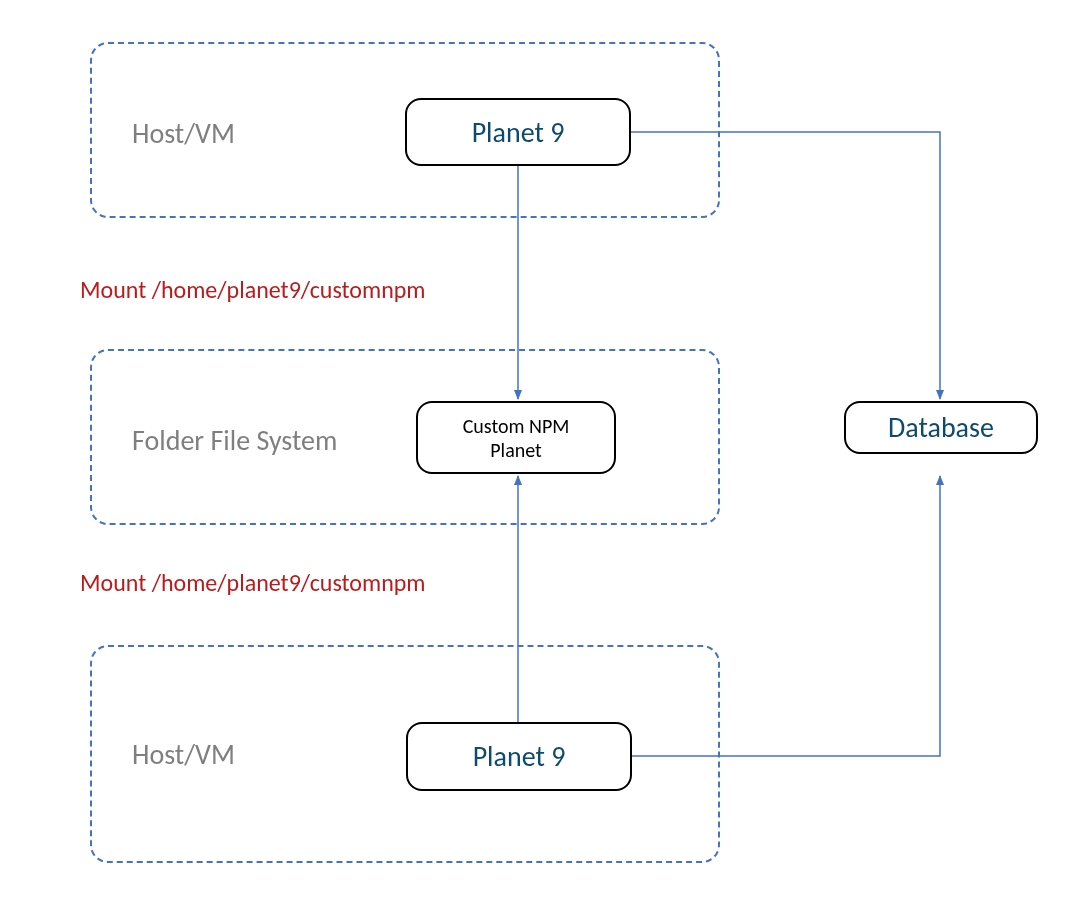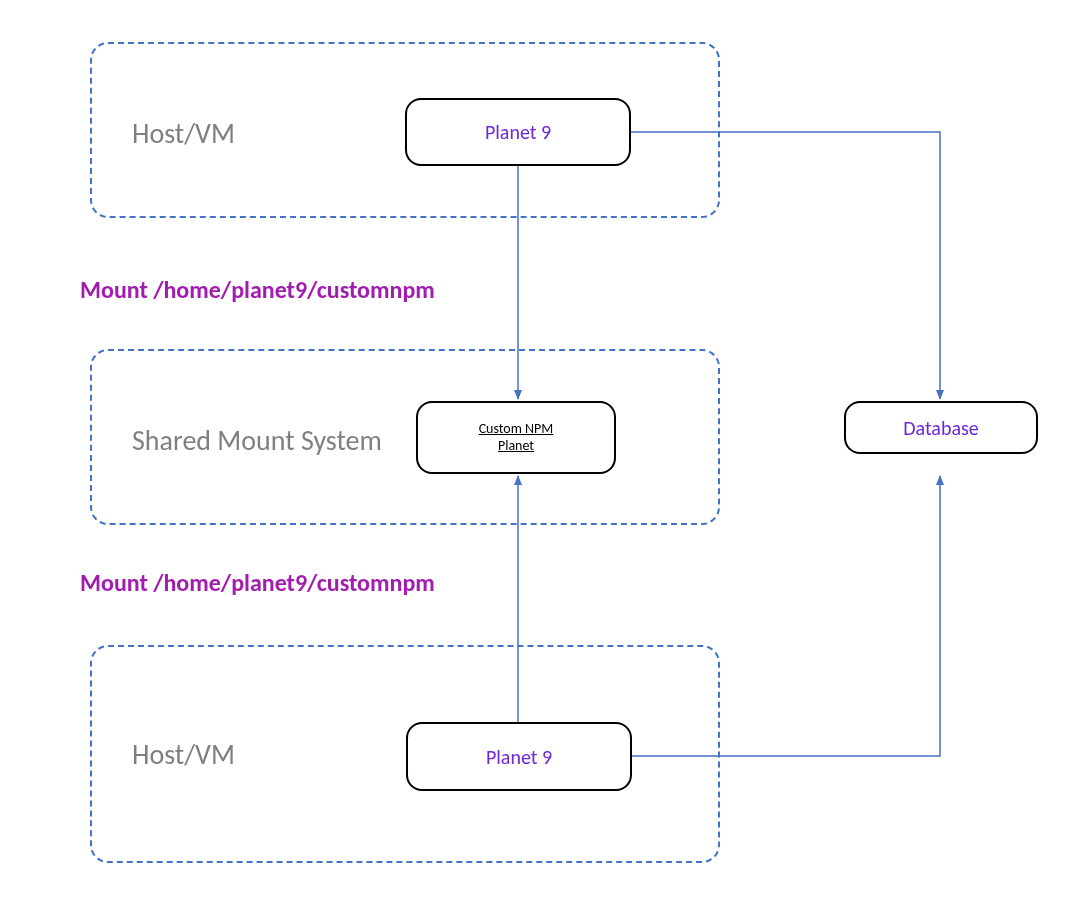--- a/index.html
+++ b/index.html
@@ -27,36 +27,34 @@
     align-items: center;
     justify-content: center;
     text-align: center;
   }
   .group-label {
     position: absolute;
     color: #7f7f7f;
     font-size: 28px;
   }
   .node-label-large {
-    color: #6d28d9;
-    font-size: 20px;
+    color: #0c4a6e;
+    font-size: 28px;
   }
   .node-label-med {
     color: #000000;
-    font-size: 14px;
+    font-size: 20px;
     line-height: 1.2;
     display: block;
     text-align: center;
-    text-decoration: underline;
   }
   .edge-label {
     position: absolute;
-    color: #a21caf;
+    color: #b91c1c;
     font-size: 24px;
-    font-weight: bold;
   }
   svg.connector {
     position: absolute;
     top: 0;
     left: 0;
     width: 1090px;
     height: 898px;
     pointer-events: none;
   }
 </style>
@@ -67,21 +65,21 @@
   <span class="group-label" style="left:40px; top:72px;">Host/VM</span>
 </div>
 
 <div class="solid-box" style="left:405px; top:98px; width:226px; height:68px;">
   <span class="node-label-large">Planet 9</span>
 </div>
 
 <div class="edge-label" style="left:80px; top:275px;">Mount /home/planet9/customnpm</div>
 
 <div class="dashed-box" style="left:90px; top:349px; width:630px; height:176px;">
-  <span class="group-label" style="left:40px; top:72px;">Shared Mount System</span>
+  <span class="group-label" style="left:40px; top:72px;">Folder File System</span>
 </div>
 
 <div class="solid-box" style="left:416px; top:401px; width:200px; height:73px;">
   <span class="node-label-med">
     <span>Custom NPM</span><br>
     <span>Planet</span>
   </span>
 </div>
 
 <div class="solid-box" style="left:844px; top:401px; width:194px; height:53px;">

